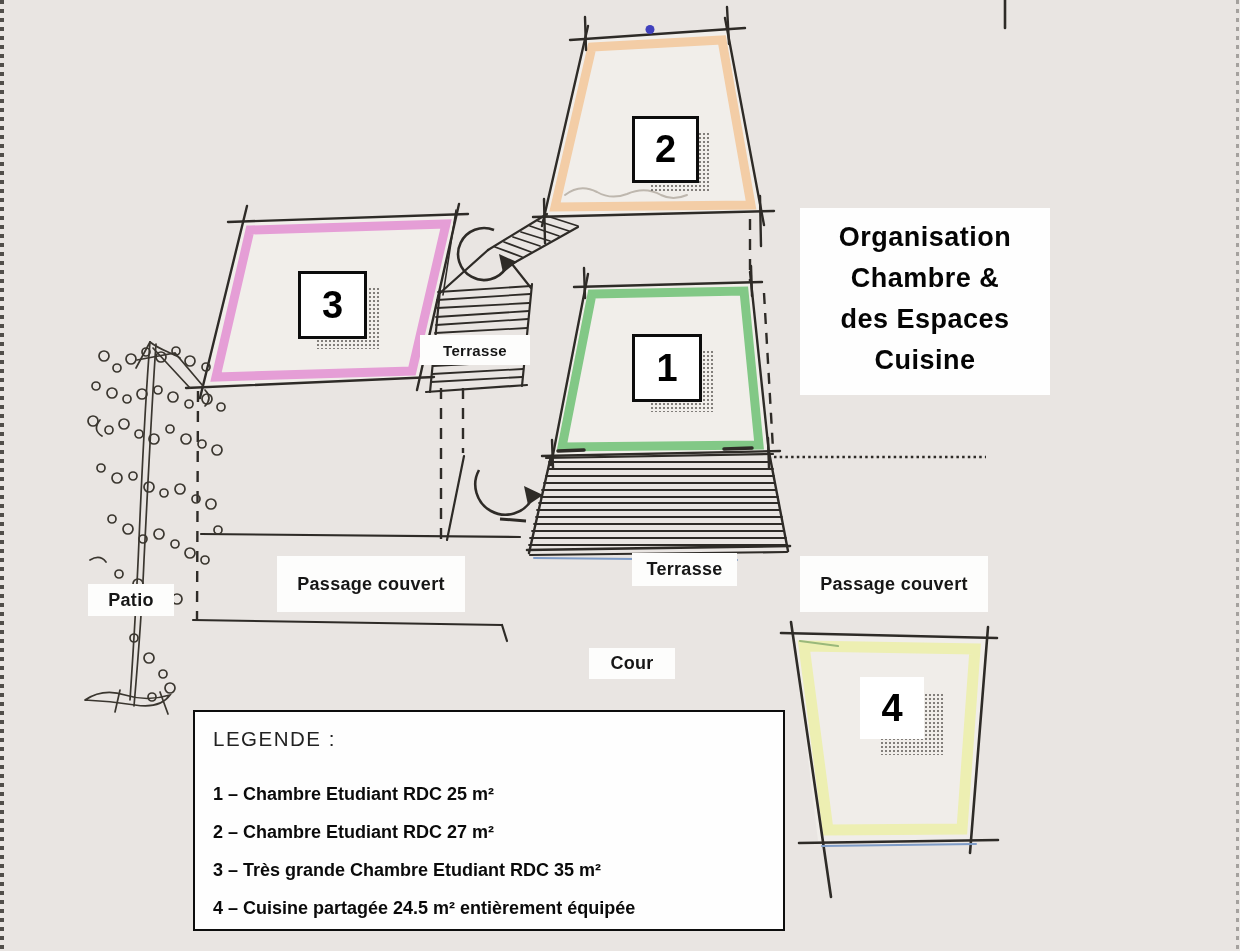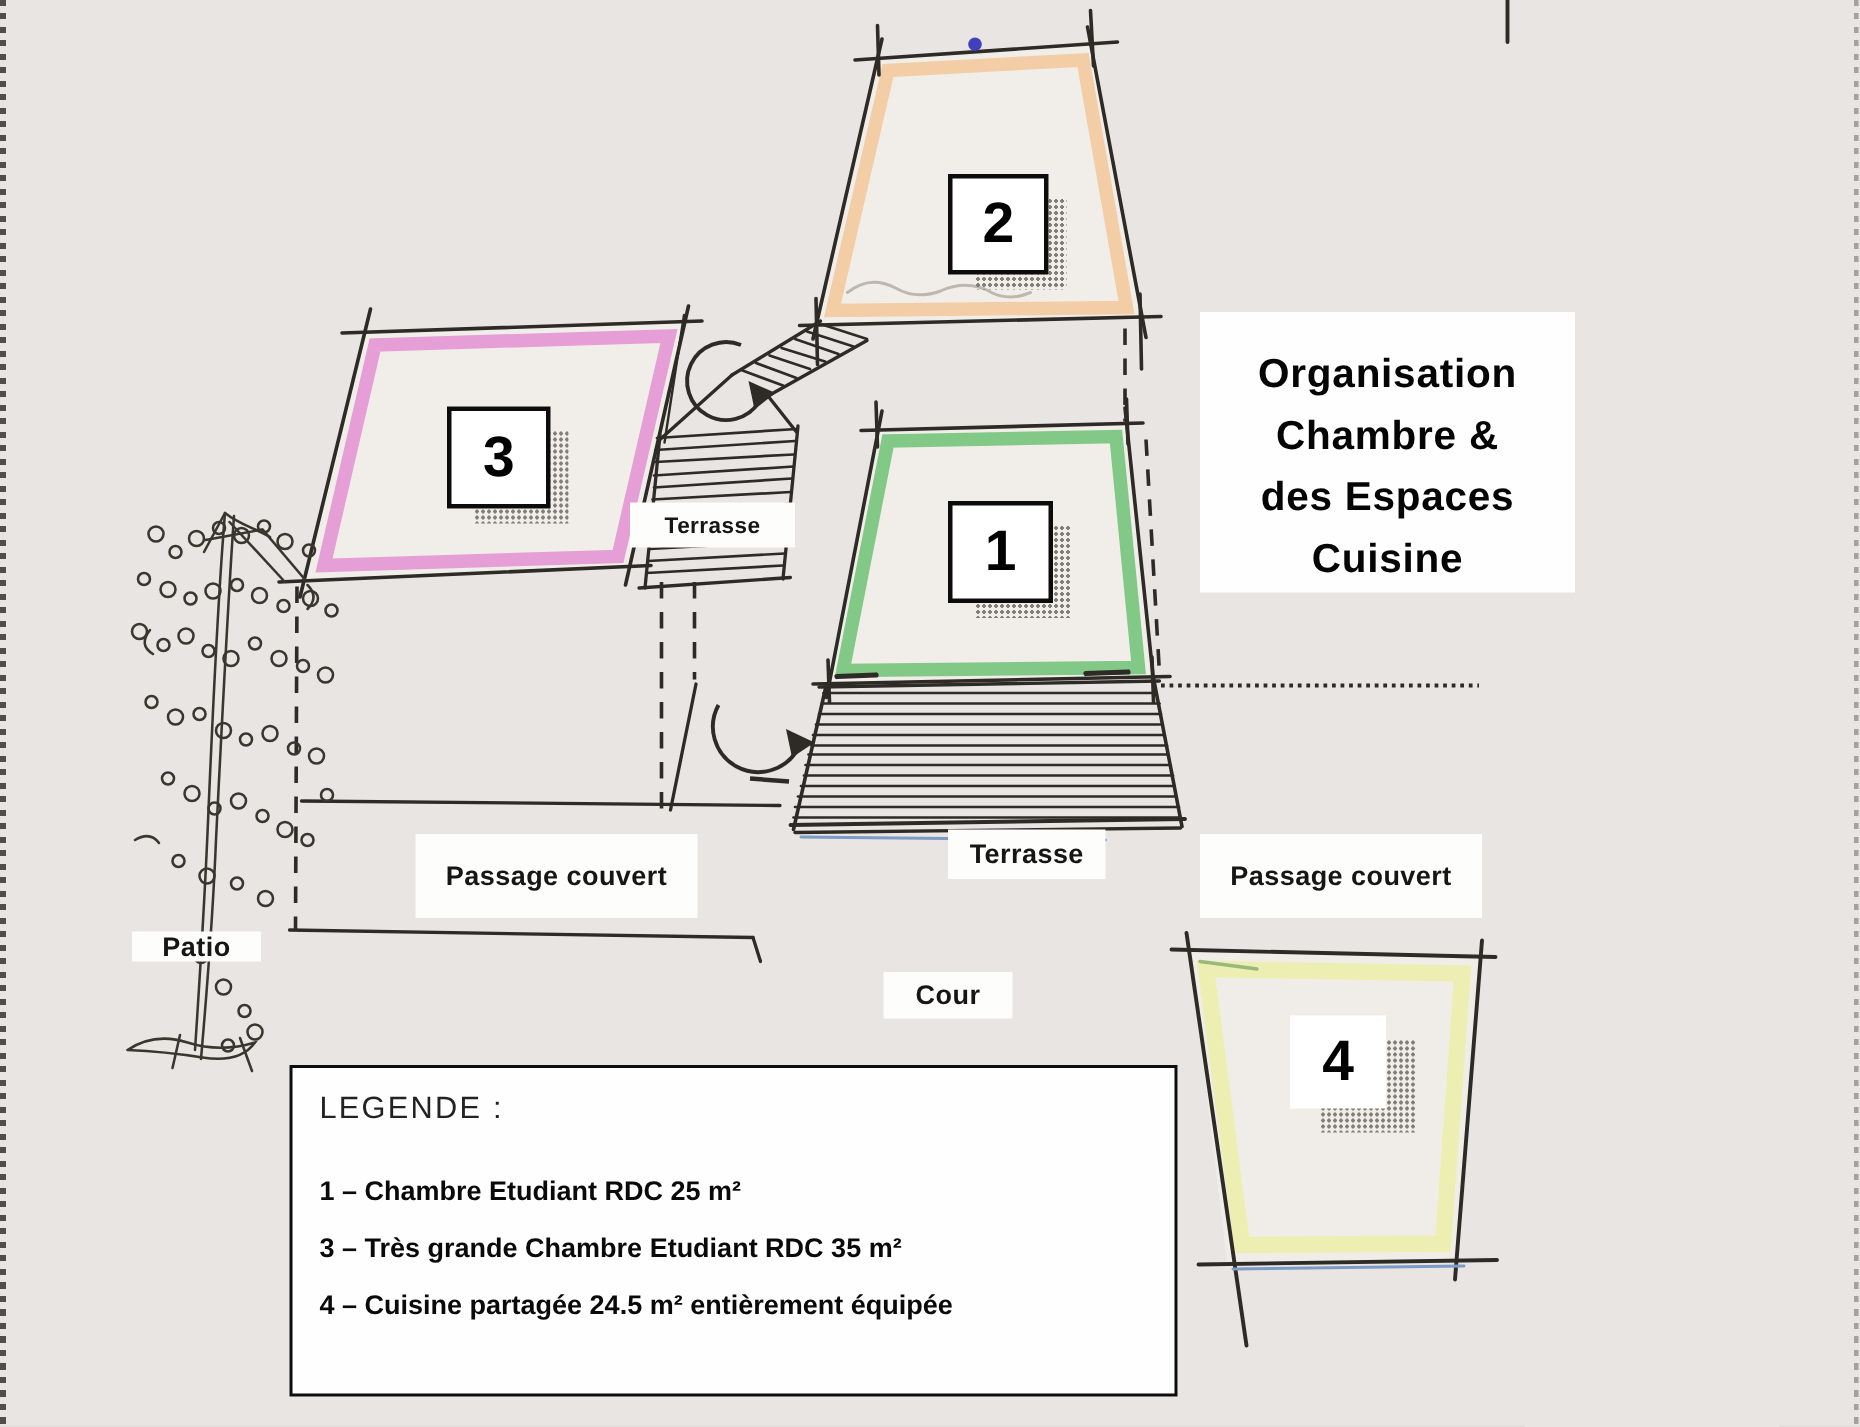--- a/index.html
+++ b/index.html
@@ -27,21 +27,21 @@
   }
   .area-label{
     position:absolute;background:#fdfdfc;z-index:3;
     display:flex;align-items:center;justify-content:center;
     font-size:18px;color:#161616;letter-spacing:.3px;font-weight:bold;
   }
   .title-box{
     position:absolute;left:800px;top:208px;width:250px;height:187px;
     background:#fefefe;z-index:3;text-align:center;
     font-weight:bold;font-size:27px;line-height:41px;letter-spacing:.5px;
-    padding-top:21px;box-sizing:border-box;color:#050505;
+    padding-top:9px;box-sizing:border-box;color:#050505;
   }
   .legend-box{
     position:absolute;left:193px;top:710px;width:592px;height:221px;
     background:#fefefe;border:2.5px solid #0d0d0d;z-index:3;
     box-sizing:border-box;padding:15px 10px 0 18px;
   }
   .legend-heading{font-size:20.5px;letter-spacing:1.5px;margin-bottom:33px;color:#222;}
   .legend-item{font-size:18px;font-weight:bold;margin-bottom:17px;color:#0a0a0a;}
 </style>
 </head>
@@ -267,29 +267,30 @@
   <div class="speckle" style="left:650px;top:350px;width:64px;height:62px;"></div>
   <div class="room-label" style="left:632px;top:334px;width:64px;height:62px;">1</div>
 
   <div class="speckle" style="left:880px;top:693px;width:64px;height:62px;"></div>
   <div class="room-label noborder" style="left:860px;top:677px;width:64px;height:62px;">4</div>
 
   <div class="area-label" style="left:420px;top:335px;width:110px;height:30px;font-size:15px;">Terrasse</div>
   <div class="area-label" style="left:632px;top:553px;width:105px;height:33px;">Terrasse</div>
   <div class="area-label" style="left:277px;top:556px;width:188px;height:56px;">Passage couvert</div>
   <div class="area-label" style="left:800px;top:556px;width:188px;height:56px;">Passage couvert</div>
-  <div class="area-label" style="left:88px;top:621px;width:86px;height:20px;text-align:center;">Patio</div>
+  <div class="area-label" style="left:88px;top:584px;width:86px;height:32px;text-align:center;">Patio</div>
   <div class="area-label" style="left:589px;top:648px;width:86px;height:31px;">Cour</div>
 
   <div class="title-box">
     <div>Organisation</div>
     <div>Chambre &amp;</div>
     <div>des Espaces</div>
     <div>Cuisine</div>
   </div>
 
   <div class="legend-box">
     <div class="legend-heading">LEGENDE :</div>
     <div class="legend-item">1 – Chambre Etudiant RDC 25 m²</div>
+    <div class="legend-item">2 – Chambre Etudiant RDC 27 m²</div>
     <div class="legend-item">3 – Très grande Chambre Etudiant RDC 35 m²</div>
     <div class="legend-item">4 – Cuisine partagée 24.5 m² entièrement équipée</div>
   </div>
 </div>
 
 </body></html>

